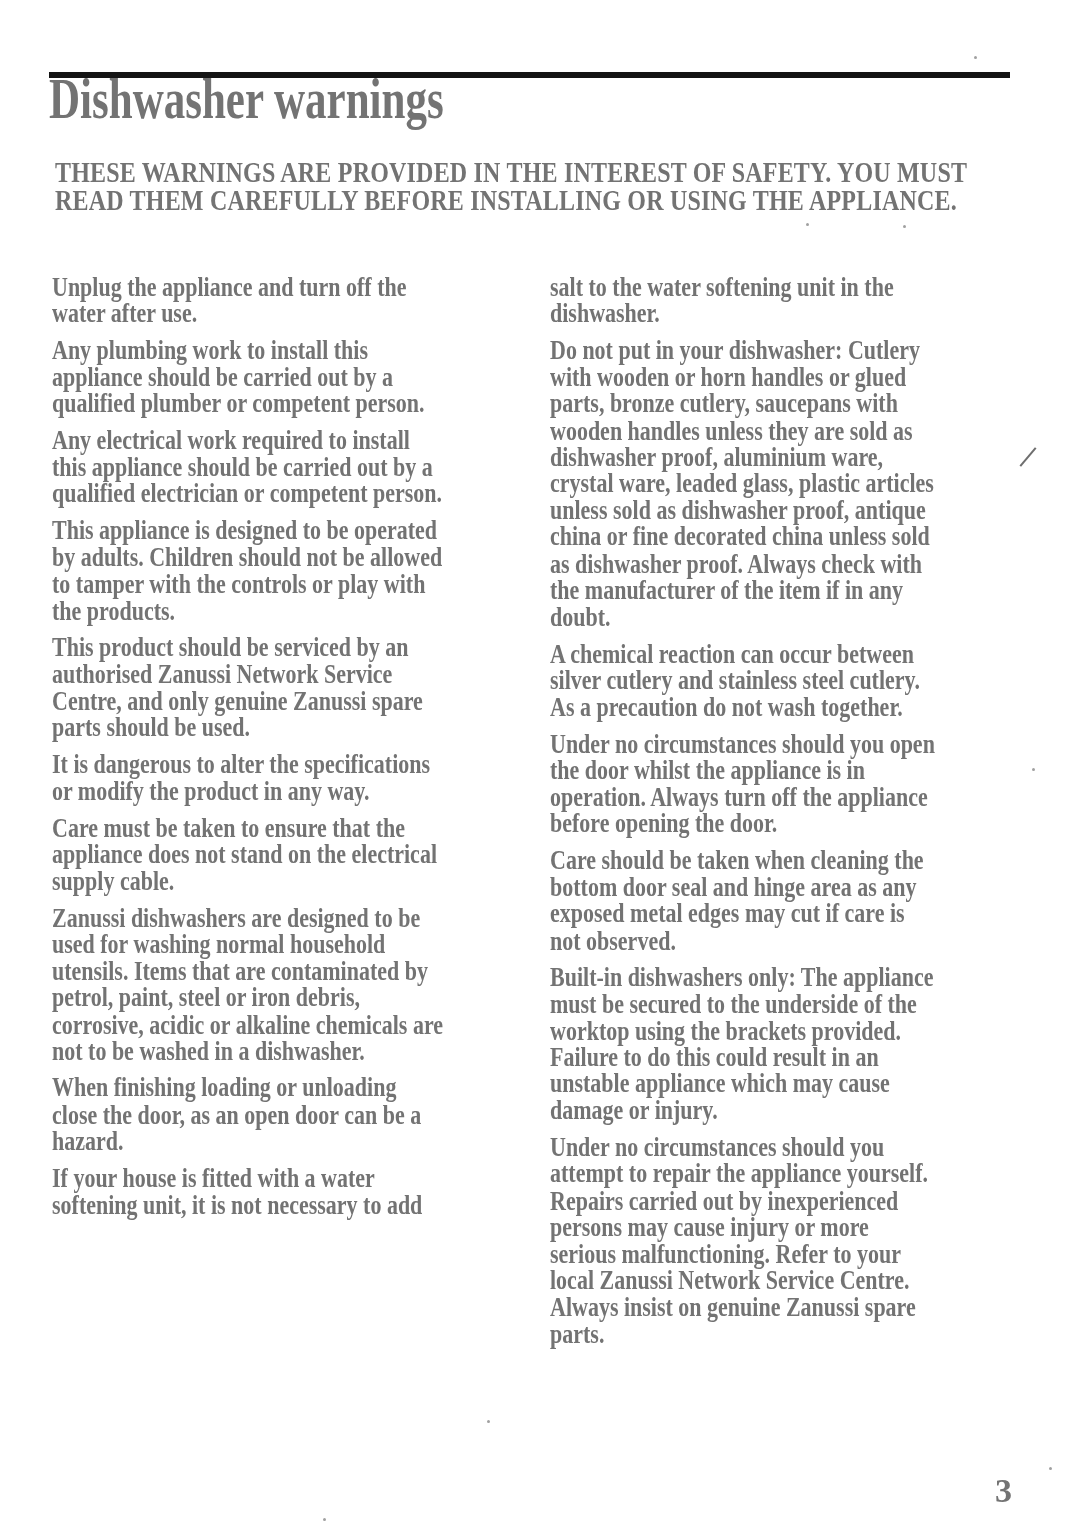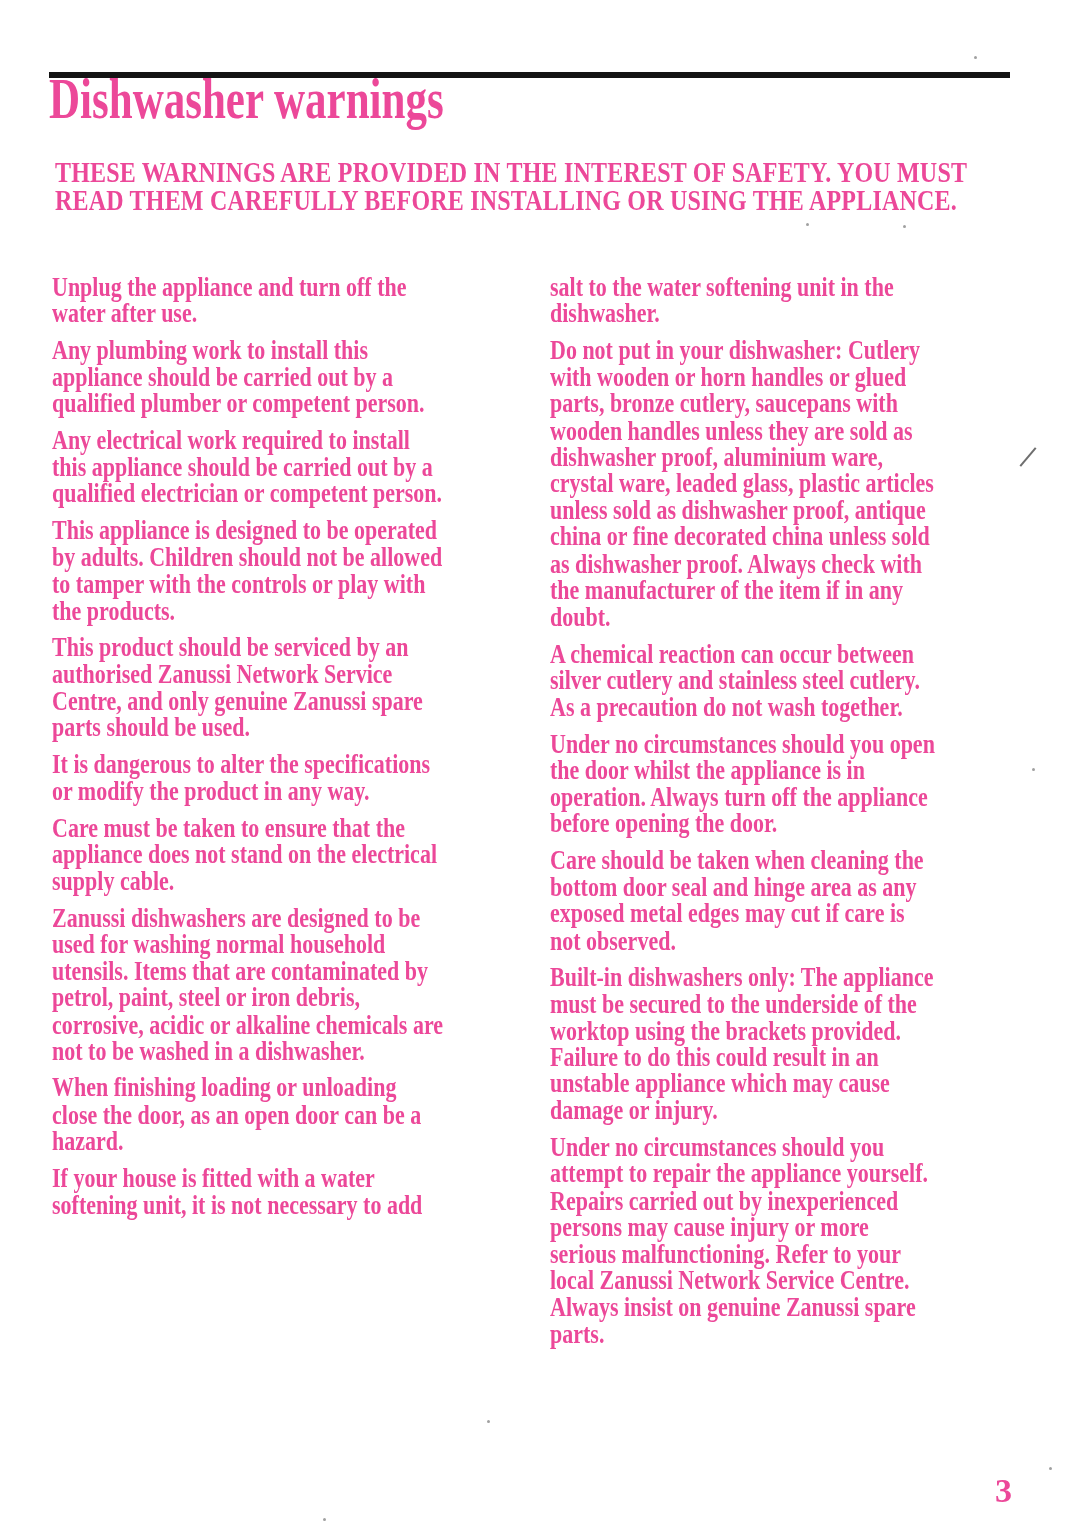--- a/index.html
+++ b/index.html
@@ -1,21 +1,21 @@
 <!DOCTYPE html>
 <html><head>
 <meta charset="utf-8">
 <style>
   html,body{margin:0;padding:0;background:#e8e8e8;}
   .page{
     position:relative;
     width:1080px;height:1533px;
     margin:0 auto;
     background:#ffffff;
-    color:#ec4899;
+    color:#737373;
     font-family:"Liberation Serif", serif;
     font-weight:bold;
     overflow:hidden;
   }
   .rule{
     position:absolute;left:49px;top:72px;width:961px;height:6px;
     background:#141414;
   }
   .title{
     position:absolute;left:49px;top:70px;margin:0;

